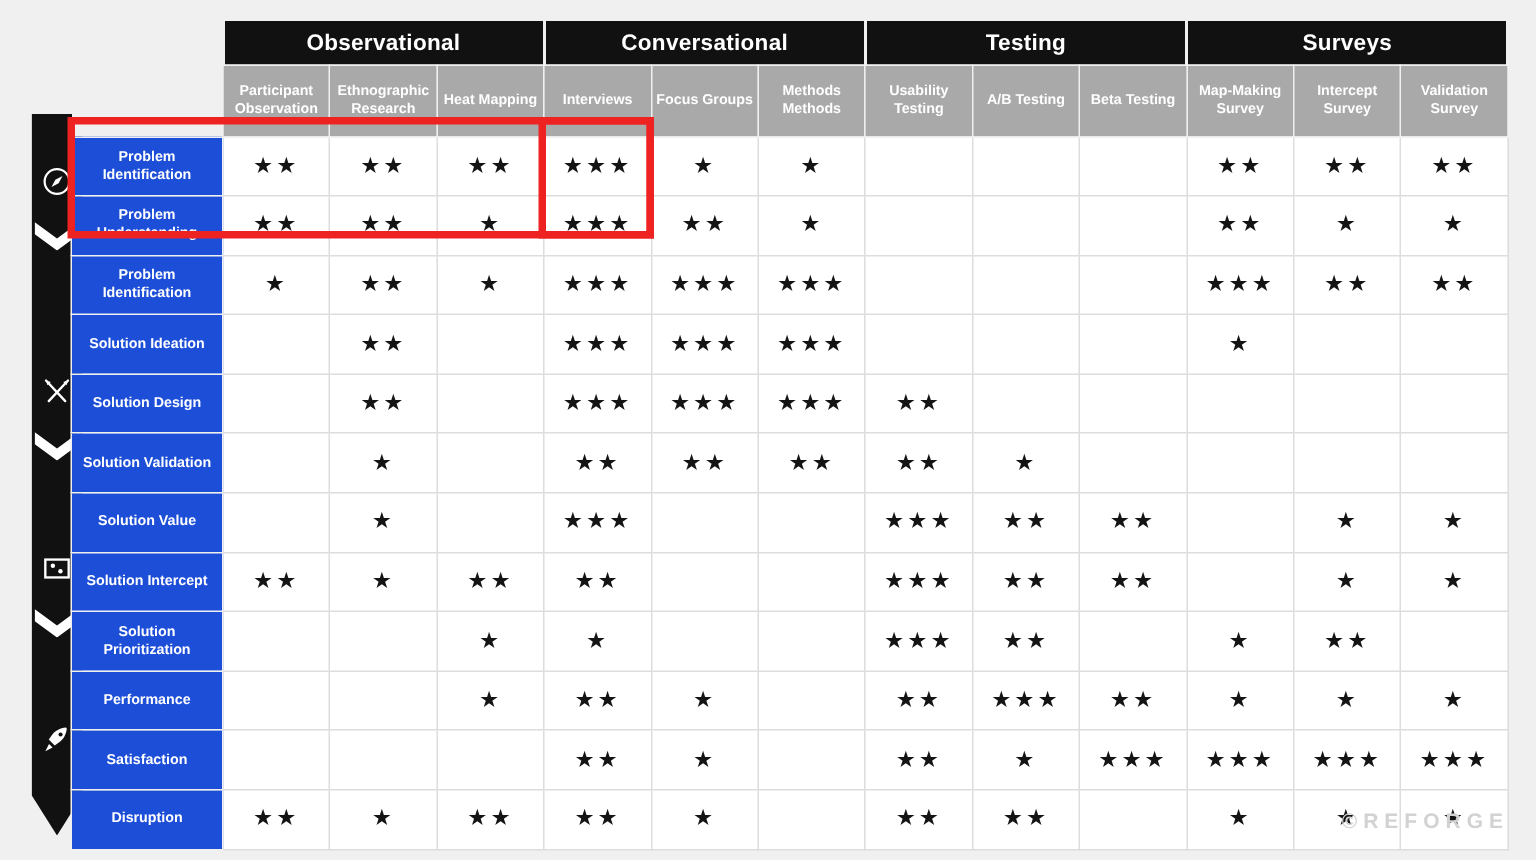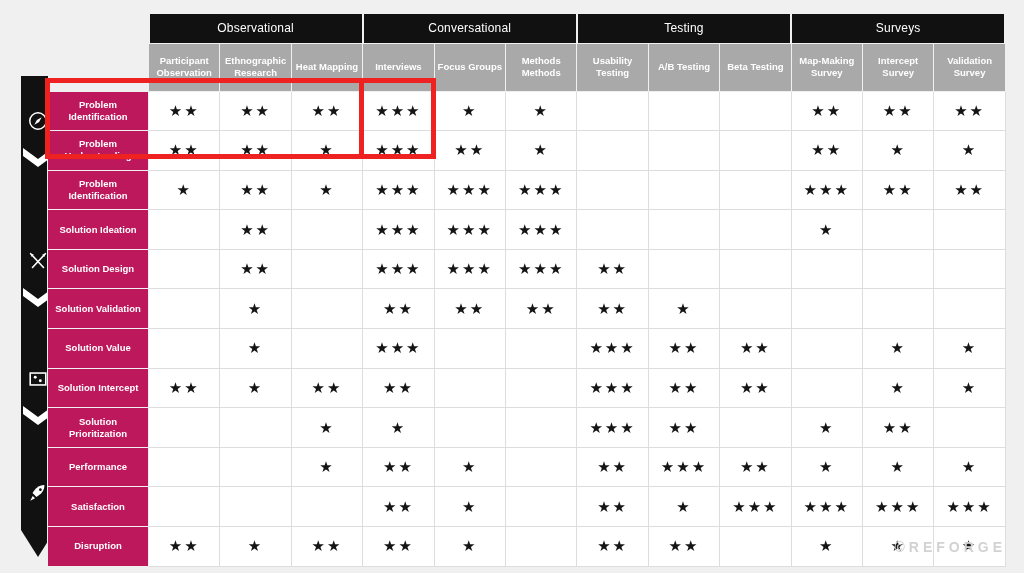--- a/index.html
+++ b/index.html
@@ -40,38 +40,38 @@
 
   table.matrix { border-collapse: collapse; table-layout: fixed; width: 958px; }
 
   
   col.c-lbl { width: 101px; }
   col.c-cell { width: 71.4px; }
 
   
   .grp {
     background: #111111; color: #ffffff;
-    font-size: 12px; font-weight: normal; text-align: center;
+    font-size: 15px; font-weight: bold; text-align: center;
     height: 29px; letter-spacing: .2px;
     border-left: 2px solid #f0f0f0; border-right: 2px solid #f0f0f0;
   }
   .grp.blank { background: #f0f0f0; border: none; }
 
   
   .mhd {
     background: #a9a9a9; color: #ffffff;
     font-size: 9.5px; font-weight: bold; text-align: center;
     height: 48px; line-height: 12px; padding: 2px 3px;
     border: 1px solid #f0f0f0;
   }
   .mhd.blank { background: #f0f0f0; border: none; }
 
   
   .rlbl {
-    background: #be185d; color: #ffffff;
+    background: #1d4ed8; color: #ffffff;
     font-size: 9.5px; font-weight: bold; text-align: center;
     line-height: 12px; padding: 2px 4px;
     border: 1px solid #f0f0f0;
   }
   
   .cell {
     background: #ffffff; border: 1px solid #dddddd;
     text-align: center; vertical-align: middle;
     height: 39.6px;
   }

